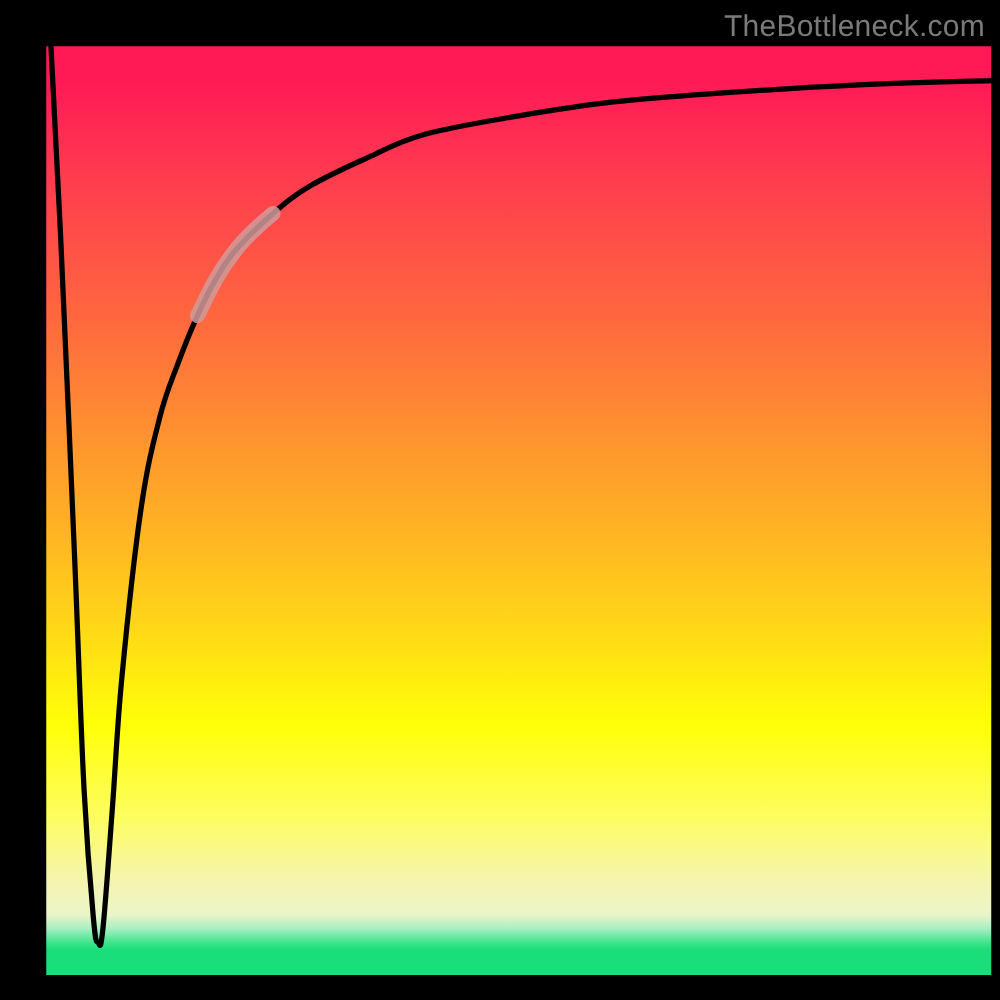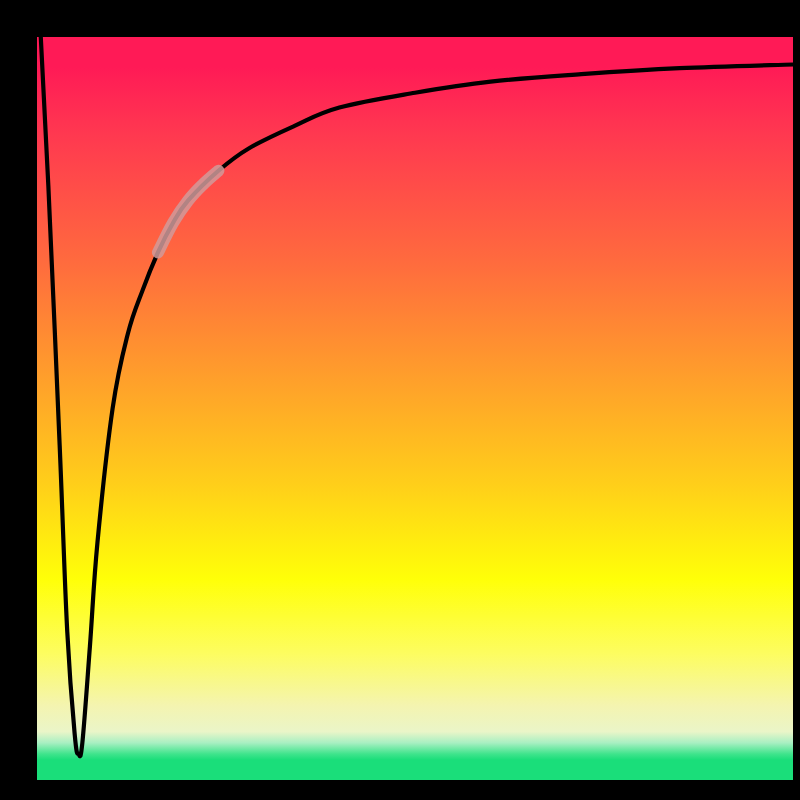--- a/index.html
+++ b/index.html
@@ -61,20 +61,21 @@
     width: 756px;
     height: 743px;
     overflow: visible;
   }
 </style>
 </head>
 <body>
 
 <div class="frame">
 
+  <div class="watermark">TheBottleneck.com</div>
 
   <div class="plot-area">
     <svg class="curve" viewBox="0 0 756 743" preserveAspectRatio="none">
       <path id="main-curve" fill="none" stroke="#000000" stroke-width="4.2" stroke-linecap="round" stroke-linejoin="round" d="M 3.78 0.00 C 5.14 26.75, 7.94 75.04, 11.34 148.60 C 14.74 222.16, 19.28 328.41, 22.68 408.65 C 26.08 488.89, 27.52 542.24, 30.24 594.40 C 32.96 646.56, 35.76 676.35, 37.80 698.42 C 39.84 720.49, 40.22 715.66, 41.58 717.00 C 42.94 718.33, 43.32 725.24, 45.36 705.85 C 47.40 686.46, 50.20 645.37, 52.92 609.26 C 55.64 573.15, 56.40 548.04, 60.48 505.24 C 64.56 462.44, 70.16 408.95, 75.60 371.50 C 81.04 334.05, 85.28 318.60, 90.72 297.20 C 96.16 275.80, 100.40 267.33, 105.84 252.62 C 111.28 237.91, 115.52 227.51, 120.96 215.47 C 126.40 203.43, 130.64 195.11, 136.08 185.75 C 141.52 176.39, 143.04 172.82, 151.20 163.46 C 159.36 154.10, 170.55 143.10, 181.44 133.74 C 192.33 124.38, 198.07 119.47, 211.68 111.45 C 225.29 103.43, 240.71 96.52, 257.04 89.16 C 273.37 81.80, 280.63 76.60, 302.40 70.59 C 324.17 64.57, 350.78 60.41, 378.00 55.73 C 405.22 51.04, 423.66 47.92, 453.60 44.58 C 483.54 41.24, 510.30 39.56, 544.32 37.15 C 578.34 34.74, 604.50 32.94, 642.60 31.21 C 680.70 29.47, 735.59 28.16, 756.00 27.49"></path>
       <path id="highlight-curve" fill="none" stroke="#d19a9a" stroke-width="12" stroke-opacity="0.85" stroke-linecap="round" stroke-linejoin="round" d="M 120.96 215.47 C 123.68 210.12, 130.64 195.11, 136.08 185.75 C 141.52 176.39, 145.76 170.41, 151.20 163.46 C 156.64 156.51, 160.88 152.46, 166.32 147.11 C 171.76 141.76, 178.72 136.15, 181.44 133.74"></path>
     </svg>
   </div>
 
 </div>
 

